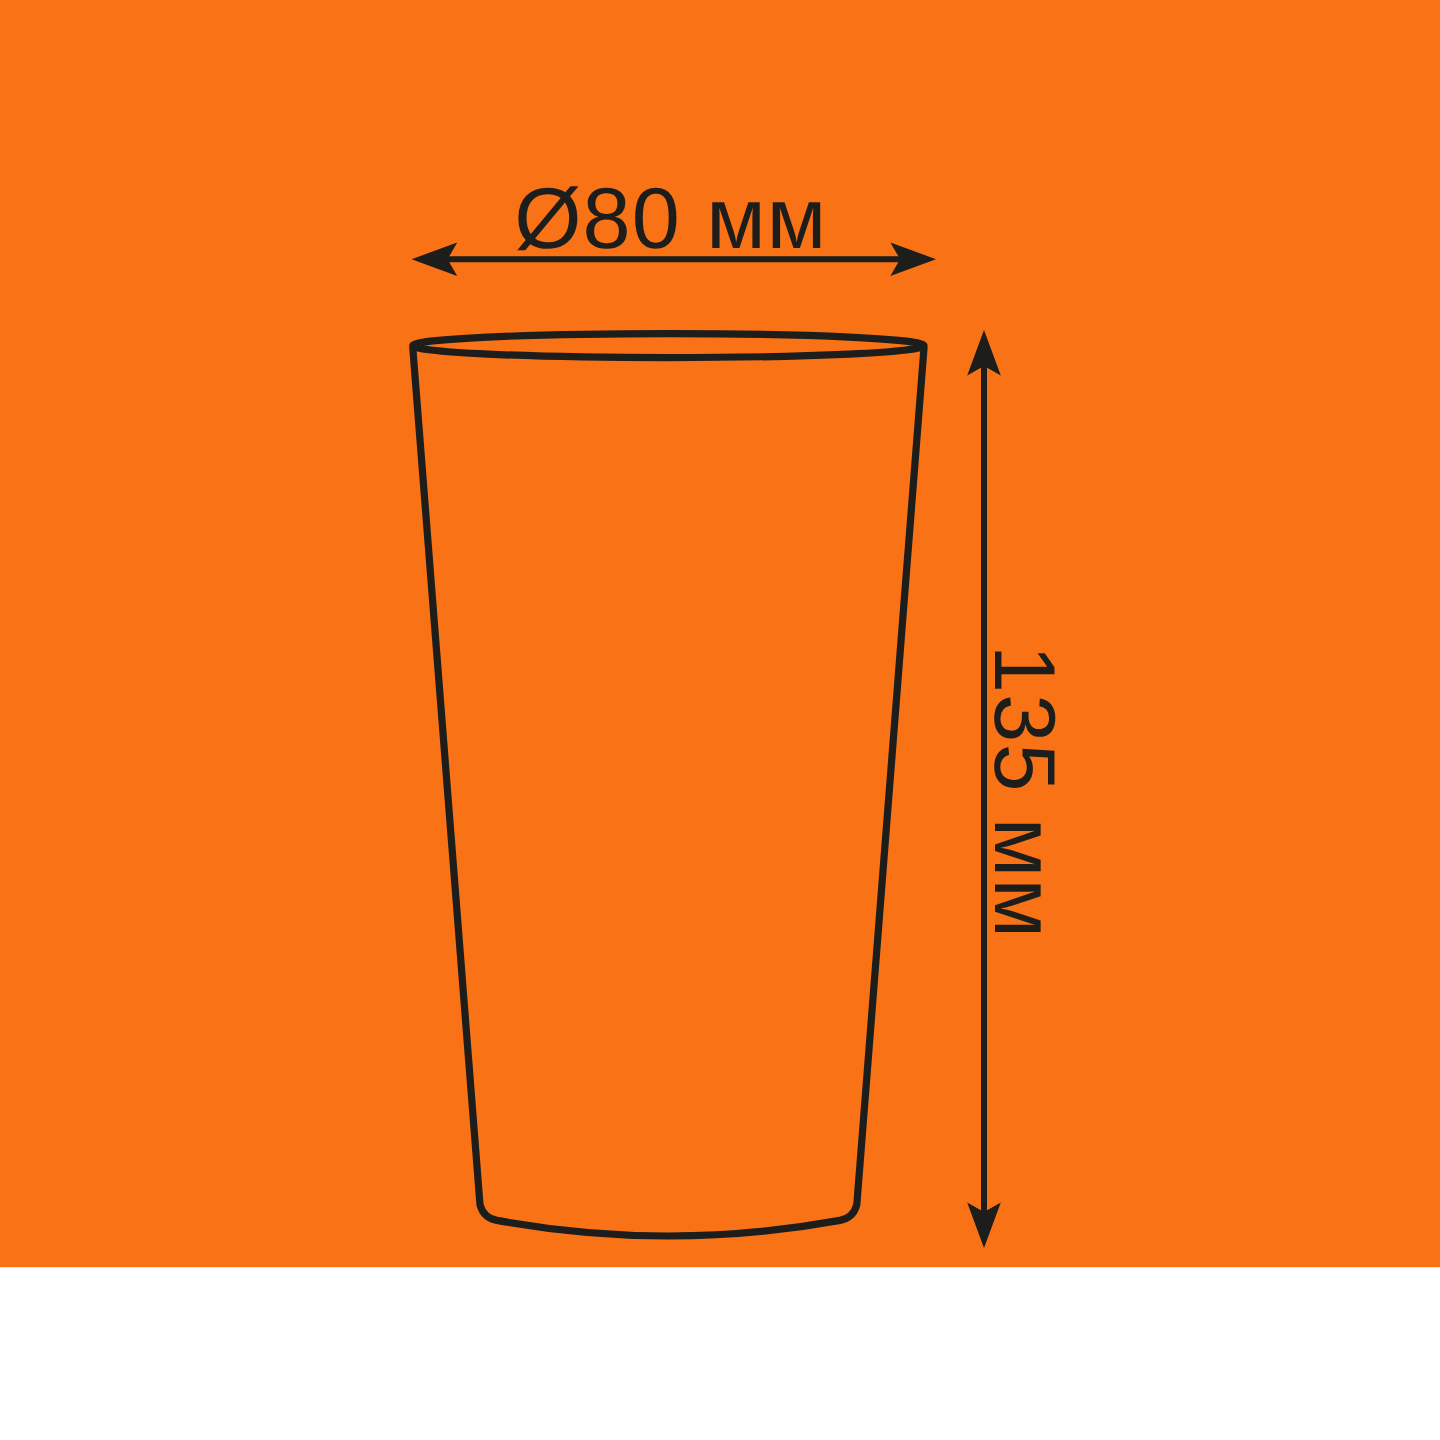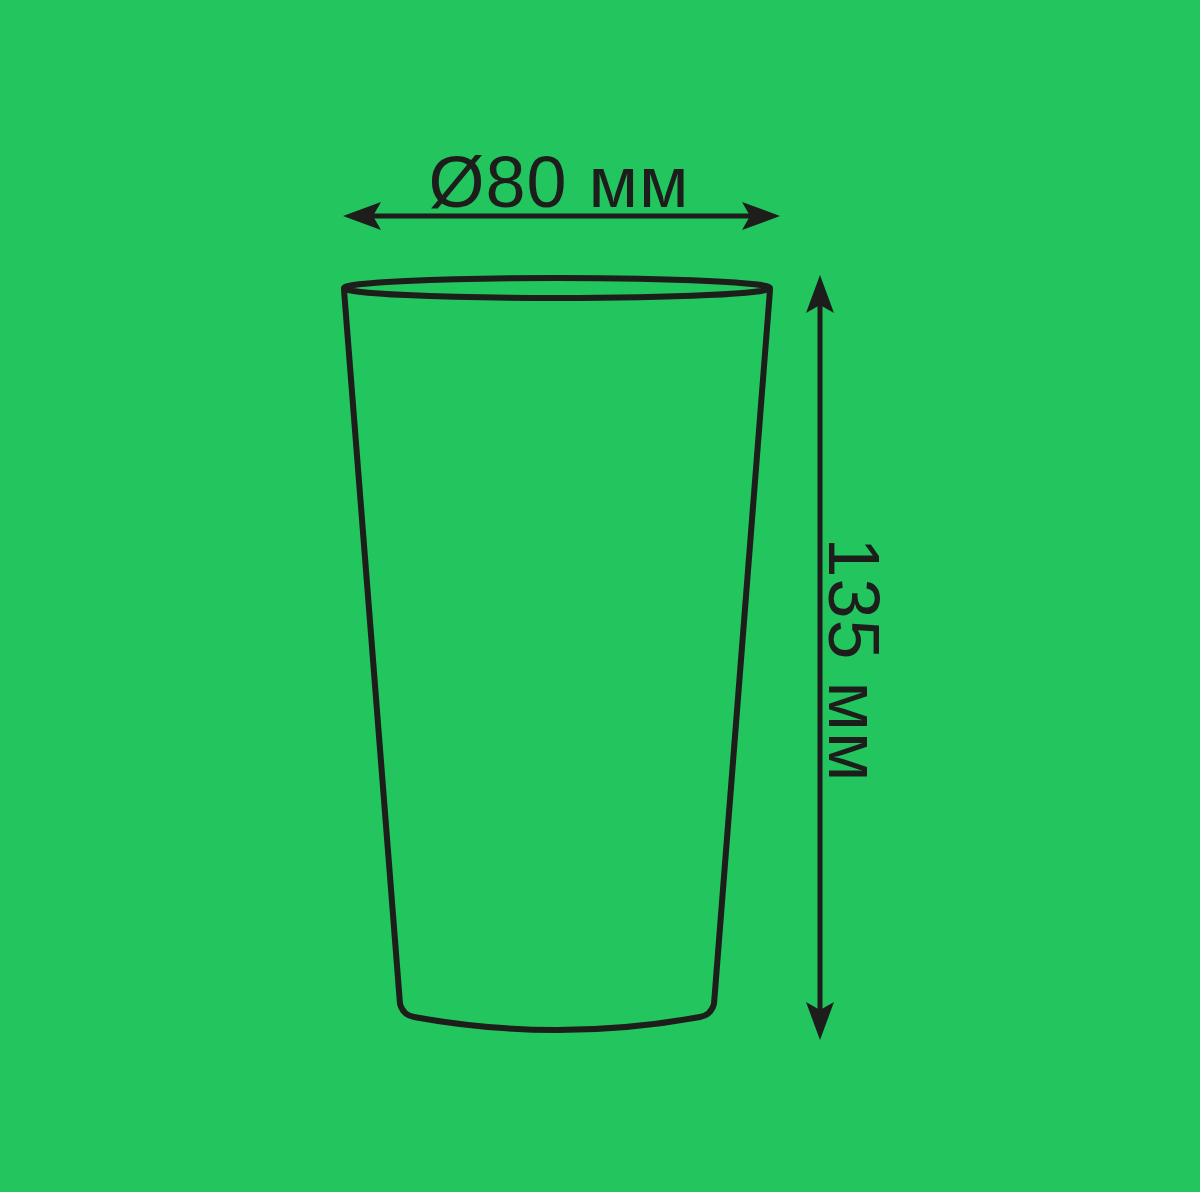--- a/index.html
+++ b/index.html
@@ -6,22 +6,22 @@
     margin: 0;
     padding: 0;
     background: #ffffff;
     width: 1200px;
     height: 1200px;
     overflow: hidden;
   }
   .canvas {
     position: relative;
     width: 1200px;
-    height: 1192px;
-    background: #22c55e;
+    height: 1056px;
+    background: #f97316;
   }
   svg {
     display: block;
   }
   .dim-text {
     font-family: "Liberation Sans", "DejaVu Sans", sans-serif;
     font-size: 72px;
     font-weight: 400;
     letter-spacing: 1px;
   }

